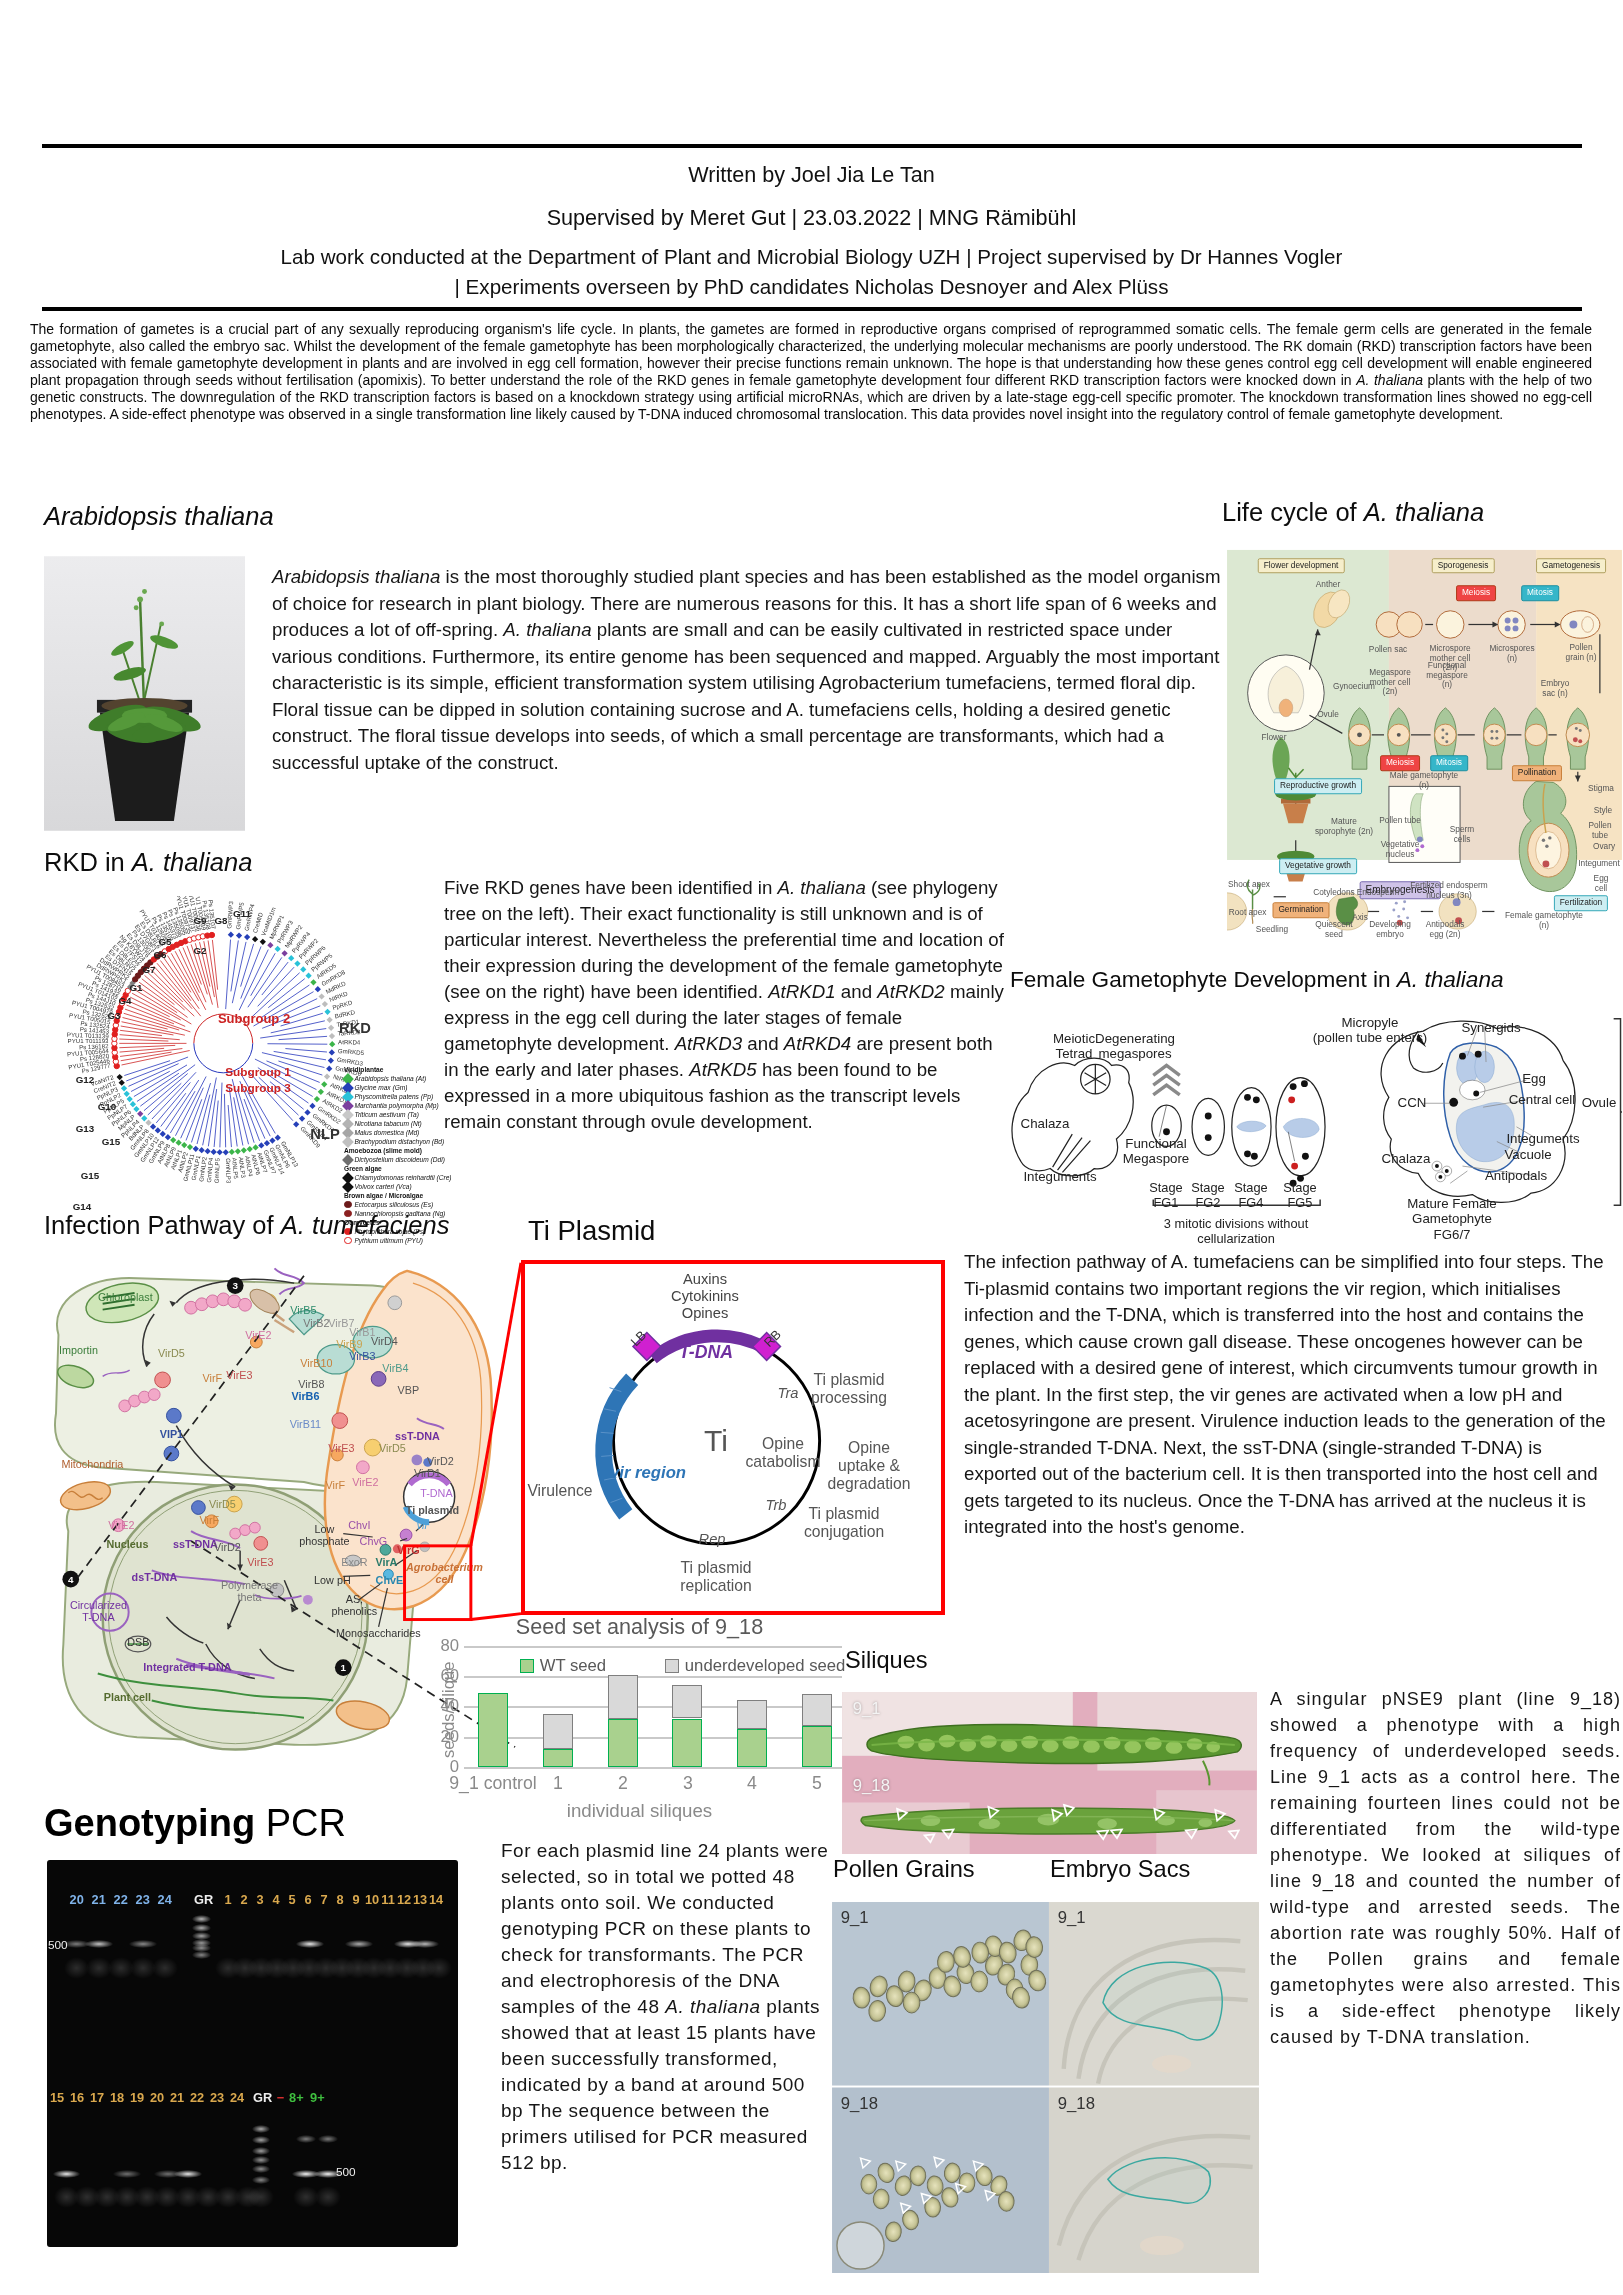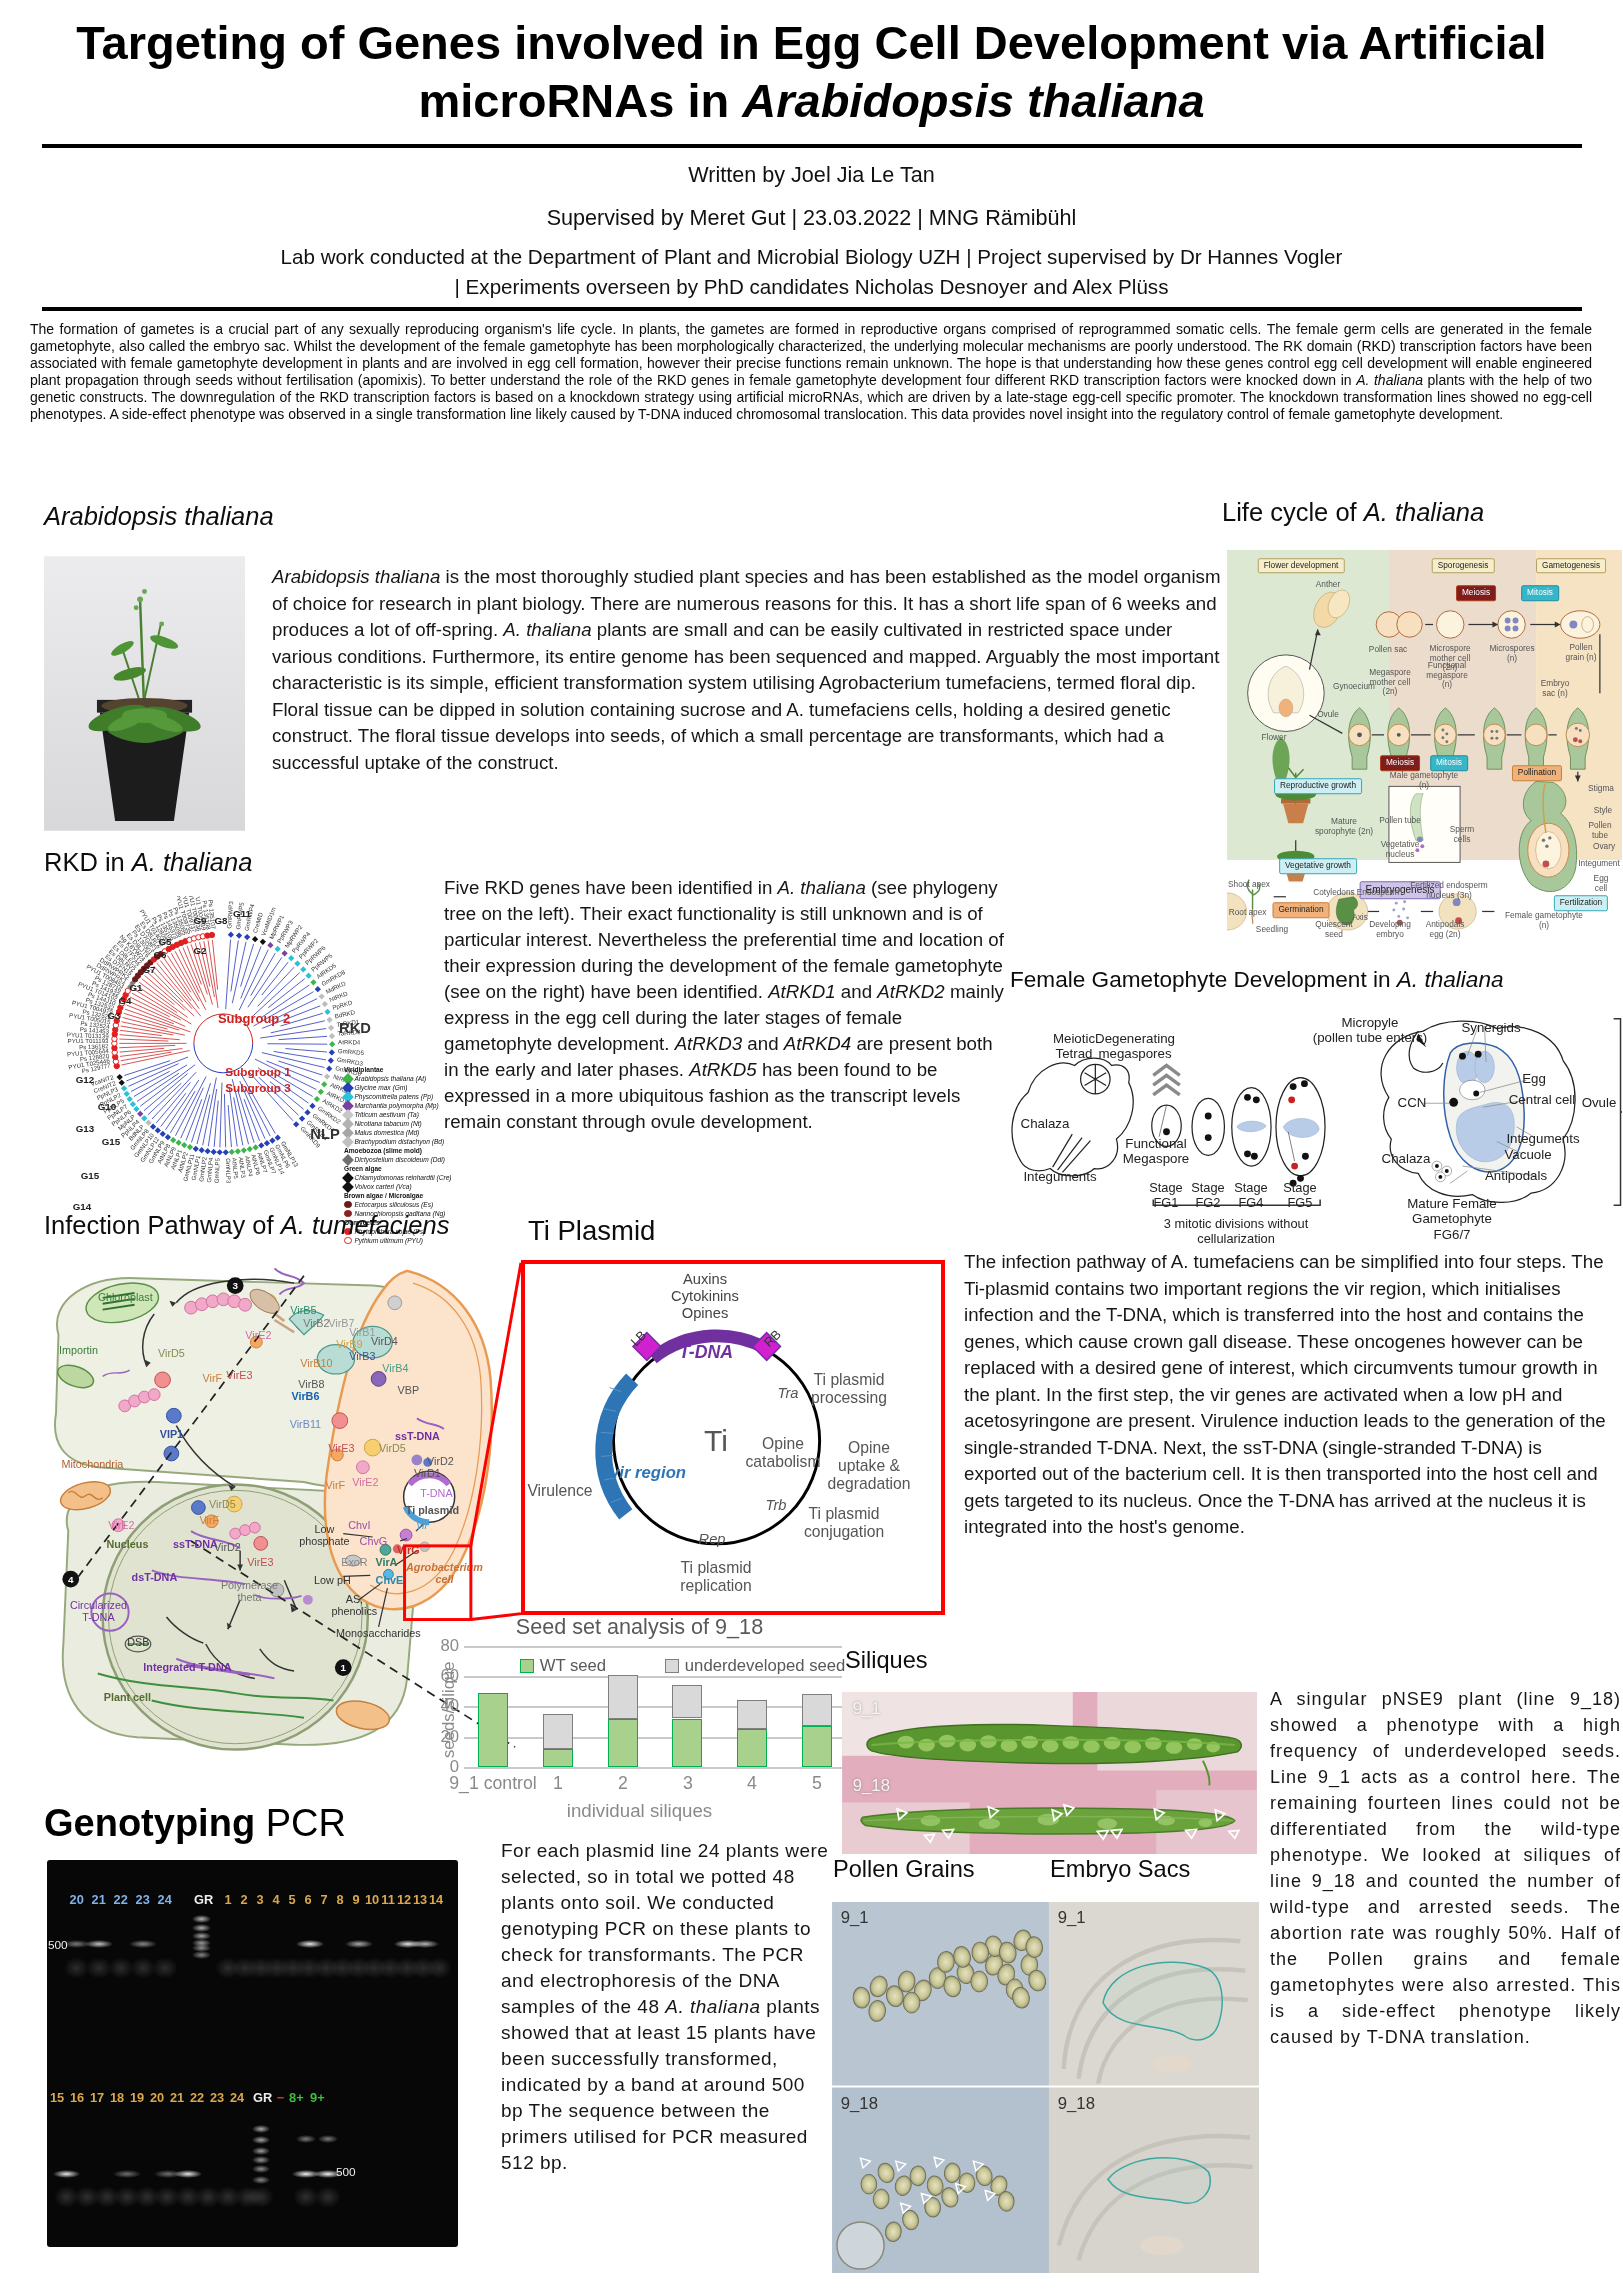--- a/index.html
+++ b/index.html
@@ -14,21 +14,21 @@
   #abstract{position:absolute;left:30px;top:321px;width:1562px;font-size:14px;
     line-height:17px;text-align:justify;color:#0a0a0a;}
   .h2{position:absolute;font-size:25.5px;font-weight:400;color:#0d0d0d;white-space:nowrap;}
   .h2 .it{font-style:italic;}
   .bodytxt{position:absolute;font-size:18.7px;line-height:26.5px;color:#161616;}
   .lbl{position:absolute;transform:translate(-50%,-50%);font-size:10.8px;color:#555;
     white-space:pre-line;text-align:center;line-height:1.15;}
   .pill{transform:translate(-50%,-50%);padding:2px 4.9px;border-radius:2px;font-size:8.3px;
     white-space:nowrap;border:1px solid #998;background:#f3ecd0;color:#222;}
   .pill-yellow{background:#f6eecb;border-color:#b0a060;}
-  .pill-red{background:#7f1d1d;border-color:#b03a18;color:#fff;}
+  .pill-red{background:#ef4444;border-color:#b03a18;color:#fff;}
   .pill-mitosis{background:#35b6c9;border-color:#1d8fa0;color:#fff;}
   .pill-orange{background:#f0b27a;border-color:#c87f3a;}
   .pill-teal{background:#cdeef2;border-color:#35a8b8;}
   .pill-purple{background:#cfc3e8;border-color:#7a6bb0;}
   #redbox{position:absolute;border:4.4px solid #ff0000;background:#fff;}
   
   #chart{position:absolute;left:432px;top:1613px;width:415px;height:209px;}
   #chart .grid{position:absolute;left:32px;width:378px;height:1.5px;background:#c9c9c9;}
   #chart .ytick{position:absolute;width:24.5px;text-align:right;font-size:16.7px;color:#8a8a8a;transform:translateY(-50%);}
   #chart .bar{position:absolute;box-sizing:border-box;}
@@ -55,24 +55,20 @@
   .legend .sw{width:5.9px;height:5.9px;flex:0 0 5.9px;display:inline-block;}
   .sw.diamond{transform:rotate(45deg);}
   .sw.circle{border-radius:50%;}
   .legend .nm{font-style:italic;white-space:nowrap;}
 </style>
 </head>
 <body>
 
 <div id="poster">
 
-  <div id="title">
-    <div>Targeting of Genes involved in Egg Cell Development via Artificial</div>
-    <div><span>microRNAs in </span><span style="font-style:italic">Arabidopsis thaliana</span></div>
-  </div>
   <div class="rule" style="top:144px"></div>
   <div class="byline" style="top:162px">Written by Joel Jia Le Tan</div>
   <div class="byline" style="top:205px">Supervised by Meret Gut | 23.03.2022 | MNG Rämibühl</div>
   <div class="byline lab" style="top:245px">Lab work conducted at the Department of Plant and Microbial Biology UZH | Project supervised by Dr Hannes Vogler</div>
   <div class="byline lab" style="top:275px">| Experiments overseen by PhD candidates Nicholas Desnoyer and Alex Plüss</div>
   <div class="rule" style="top:307px"></div>
   <div id="abstract"><span>The formation of gametes is a crucial part of any sexually reproducing organism's life cycle. In plants, the gametes are formed in reproductive organs comprised of reprogrammed somatic cells. The female germ cells are generated in the female gametophyte, also called the embryo sac. Whilst the development of the female gametophyte has been morphologically characterized, the underlying molecular mechanisms are poorly understood. The RK domain (RKD) transcription factors have been associated with female gametophyte development in plants and are involved in egg cell formation, however their precise functions remain unknown. The hope is that understanding how these genes control egg cell development will enable engineered plant propagation through seeds without fertilisation (apomixis). To better understand the role of the RKD genes in female gametophyte development four different RKD transcription factors were knocked down in </span><span style="font-style: italic;">A. thaliana</span><span> plants with the help of two genetic constructs. The downregulation of the RKD transcription factors is based on a knockdown strategy using artificial microRNAs, which are driven by a late-stage egg-cell specific promoter. The knockdown transformation lines showed no egg-cell phenotypes. A side-effect phenotype was observed in a single transformation line likely caused by T-DNA induced chromosomal translocation. This data provides novel insight into the regulatory control of female gametophyte development.</span></div>
 
   <div class="h2" style="left:44px;top:502px;font-style:italic">Arabidopsis thaliana</div>
   <div class="photo" style="left:44px;top:556px;width:201px;height:275px">

